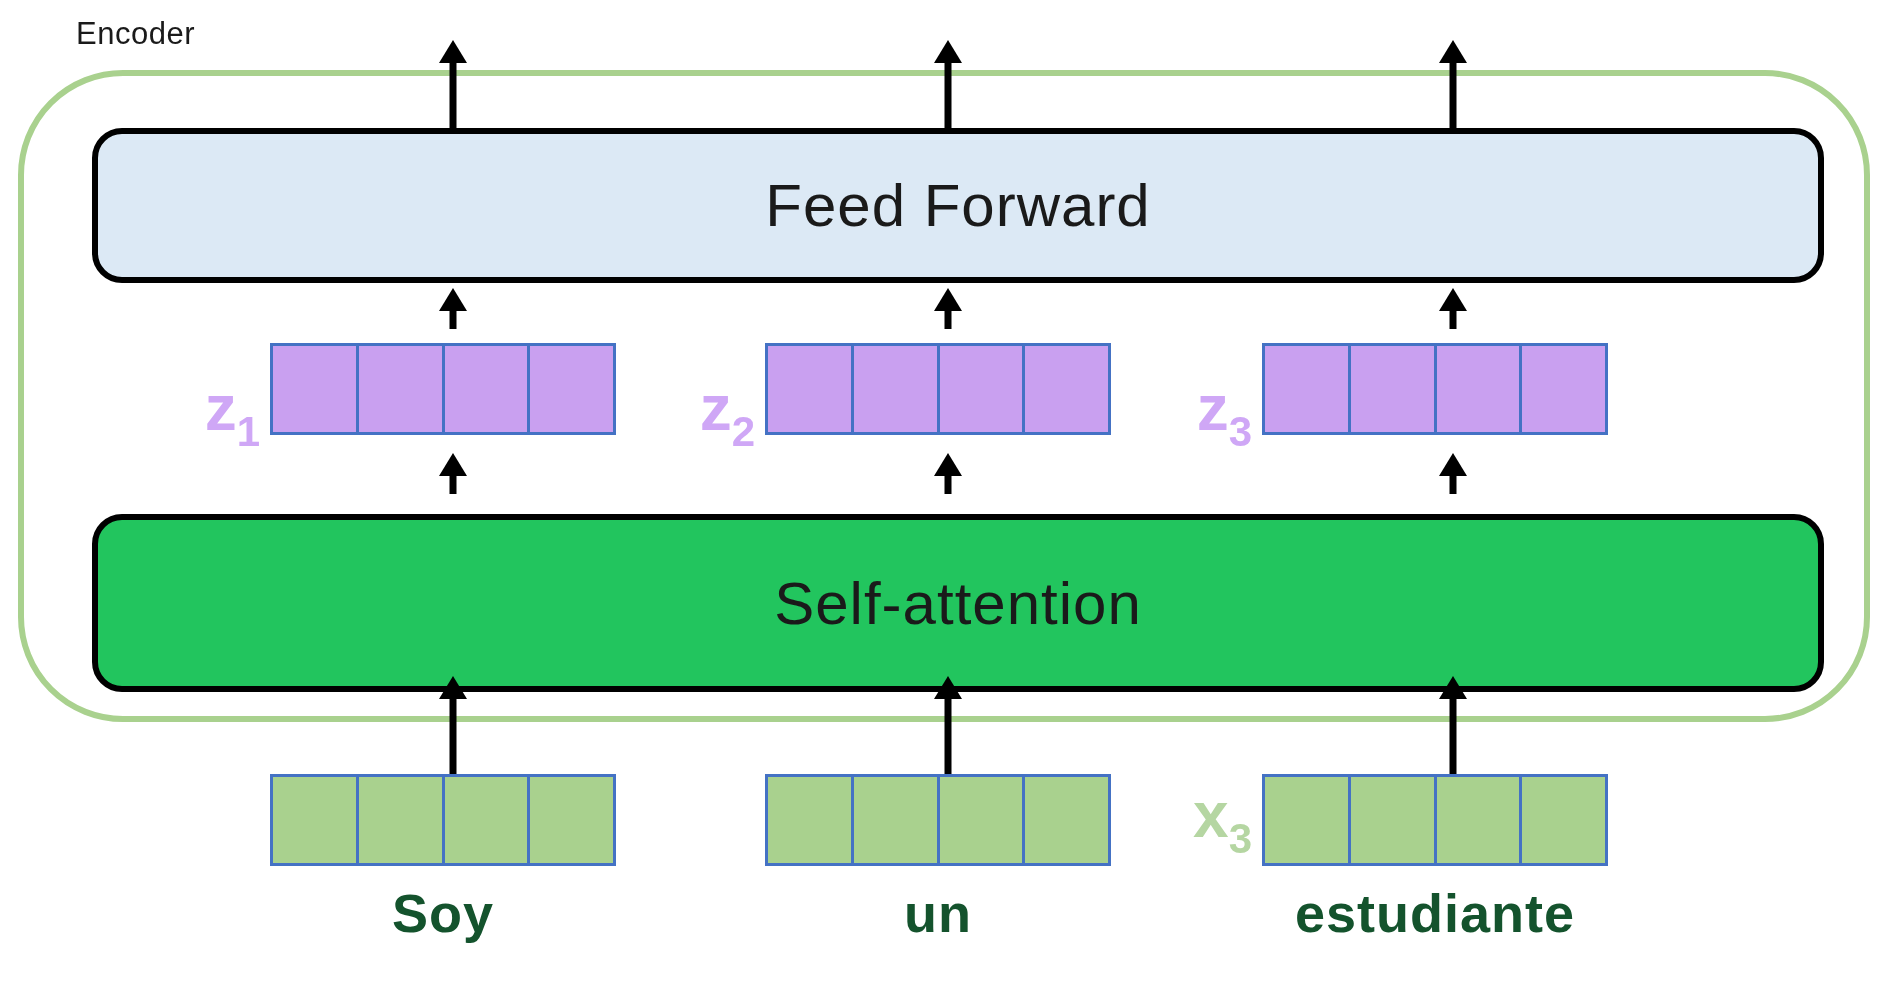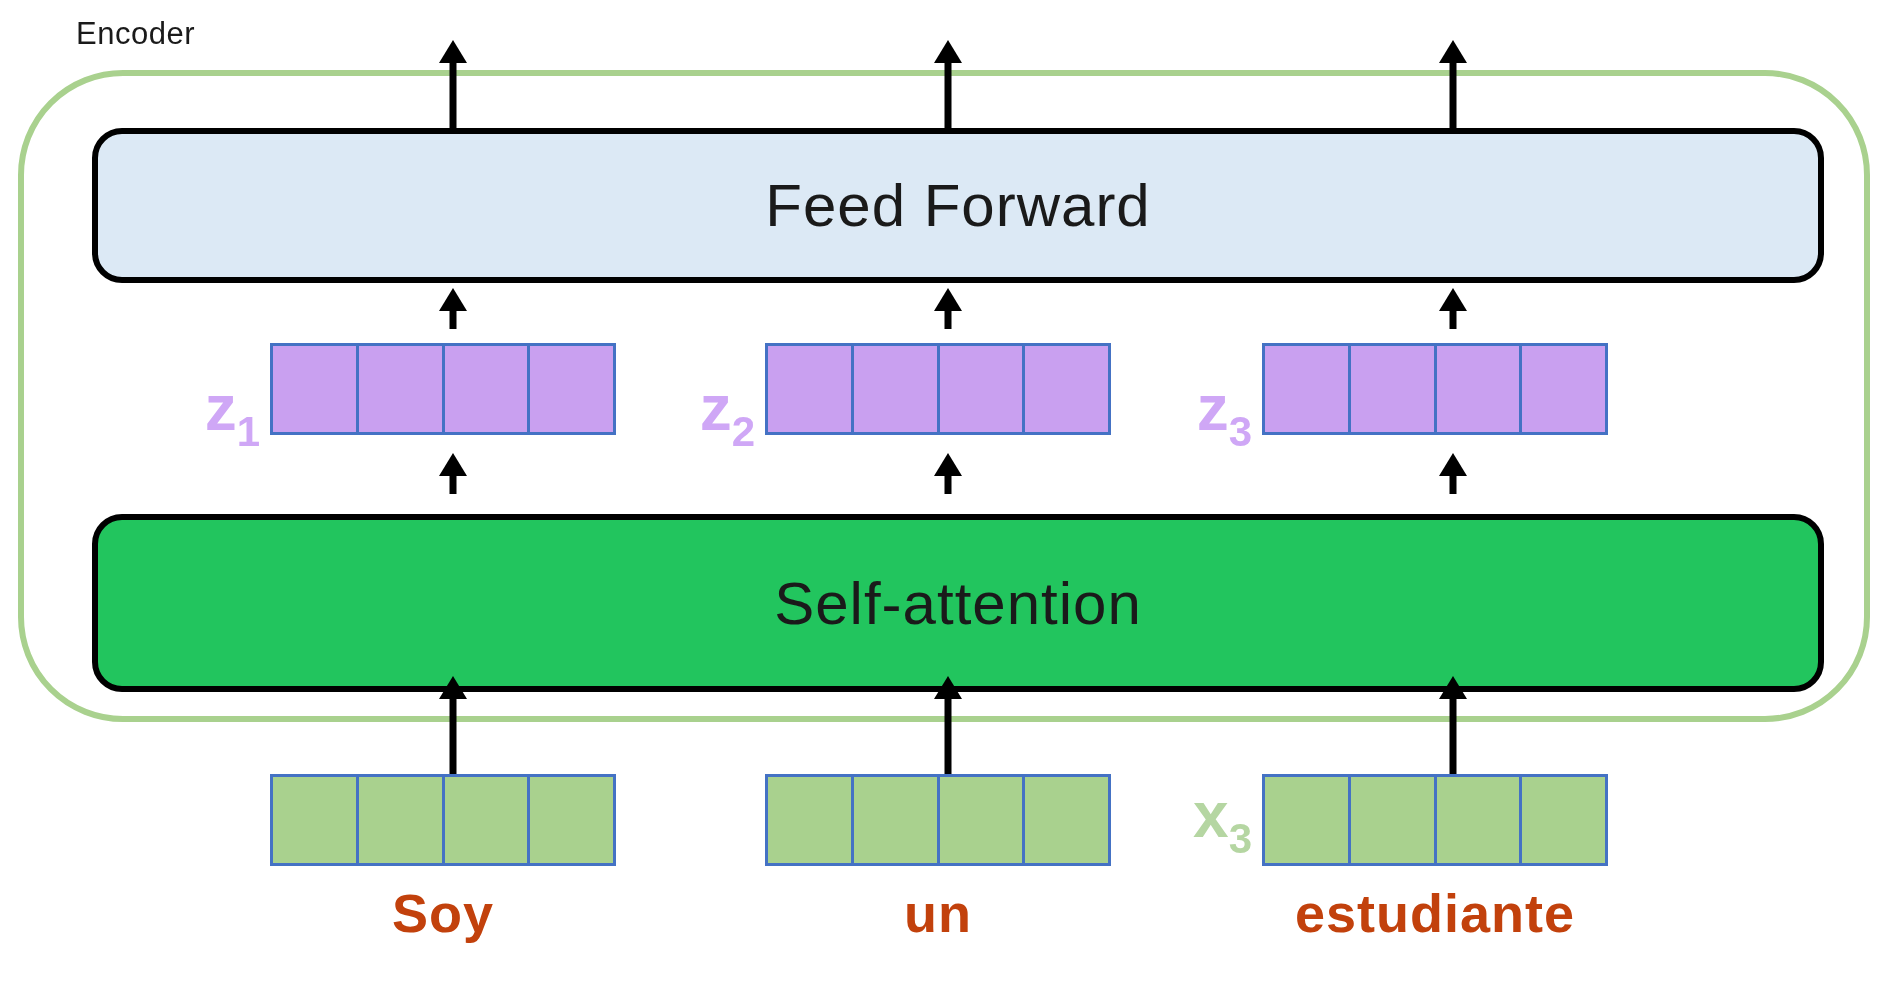--- a/index.html
+++ b/index.html
@@ -33,21 +33,21 @@
   .vec.x-vec .cell{background:#a9d18e;}
   .vec-label{
     position:absolute;width:150px;text-align:right;font-weight:bold;
     font-size:64px;line-height:1;
   }
   .vec-label .sub{font-size:42px;position:relative;top:16px;}
   .z-label{color:#cfa7f6;margin-top:24px;}
   .x-label{color:#b5d6a2;}
   .token{
     position:absolute;width:346px;text-align:center;top:882px;
-    font-size:54px;font-weight:bold;color:#c2410c;letter-spacing:1px;
+    font-size:54px;font-weight:bold;color:#14532d;letter-spacing:1px;
   }
   .arrow{position:absolute;width:30px;}
   .arrow .head{
     position:absolute;top:0;left:50%;transform:translateX(-50%);
     width:0;height:0;border-left:14px solid transparent;
     border-right:14px solid transparent;border-bottom:23px solid #000;
   }
   .arrow .shaft{
     position:absolute;left:50%;transform:translateX(-50%);
     width:7px;top:18px;bottom:0;background:#000;

